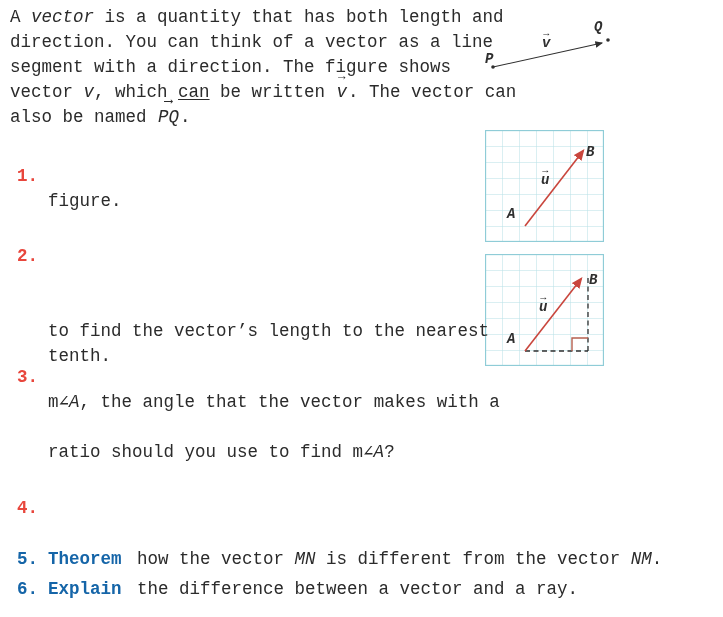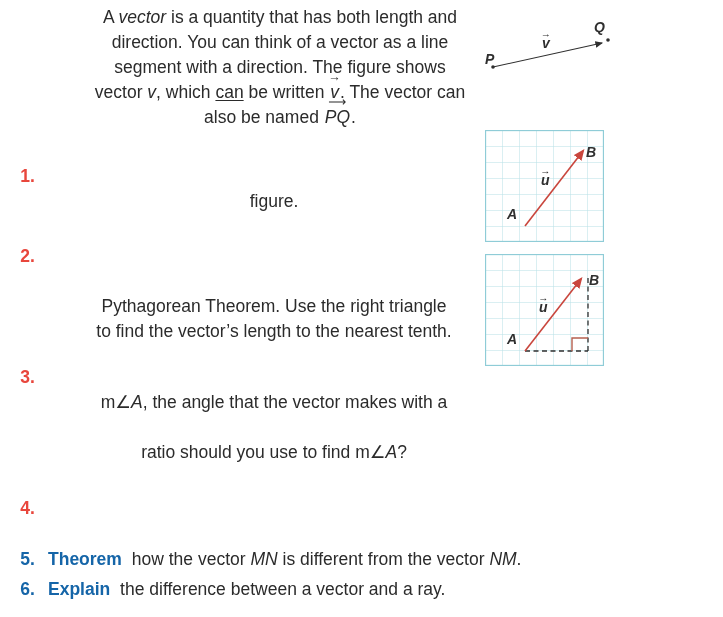--- a/index.html
+++ b/index.html
@@ -1,18 +1,18 @@
 <!DOCTYPE html>
 <html style="--text: #2b2b2b; --accent_red: #e8463c; --accent_blue: #1565a8; --grid_line: #b5e0e6; --grid_border: #8fccd7; --vector_red: #c9463d; --right_angle: #b5604f;"><head>
 <meta charset="utf-8">
 <style>
   html,body{margin:0;padding:0;background:#ffffff;}
   .page{
     position:relative;width:663px;height:617px;background:#ffffff;overflow:hidden;
-    font-family:Liberation Sans, sans-serif;color:var(--text,#2b2b2b);text-align:center;
+    font-family:Liberation Mono, monospace;color:var(--text,#2b2b2b);
   }
   
   .intro{
     position:absolute;left:10px;top:5px;width:540px;margin:0;
     font-size:17.5px;line-height:25px;
   }
   .item{
     position:absolute;left:17px;display:flex;align-items:flex-start;
     font-size:17.5px;line-height:25px;
   }
@@ -115,21 +115,21 @@
     </span>
   </div>
 
   <div class="item" style="top:164px;">
     <span class="q-num accent-red">1.</span>
     <div class="q-text wrap"><br><span>figure.</span></div>
   </div>
 
   <div class="item" style="top:244px;">
     <span class="q-num accent-red">2.</span>
-    <div class="q-text wrap"><br><br><span>Pythagorean Theorem. Use the right triangle</span><br><span>to find the vector’s length to the nearest tenth.</span></div>
+    <div class="q-text wrap"><br><br><br><span>to find the vector’s length to the nearest tenth.</span></div>
   </div>
 
   <div class="item" style="top:365px;">
     <span class="q-num accent-red">3.</span>
     <div class="q-text wrap"><br><span>m∠</span><span class="seg-i">A</span><span>, the angle that the vector makes with a</span><br><br><span>ratio should you use to find m∠</span><span class="seg-i">A</span><span>?</span></div>
   </div>
 
   <div class="item" style="top:496px;">
     <span class="q-num accent-red">4.</span>
   </div>

